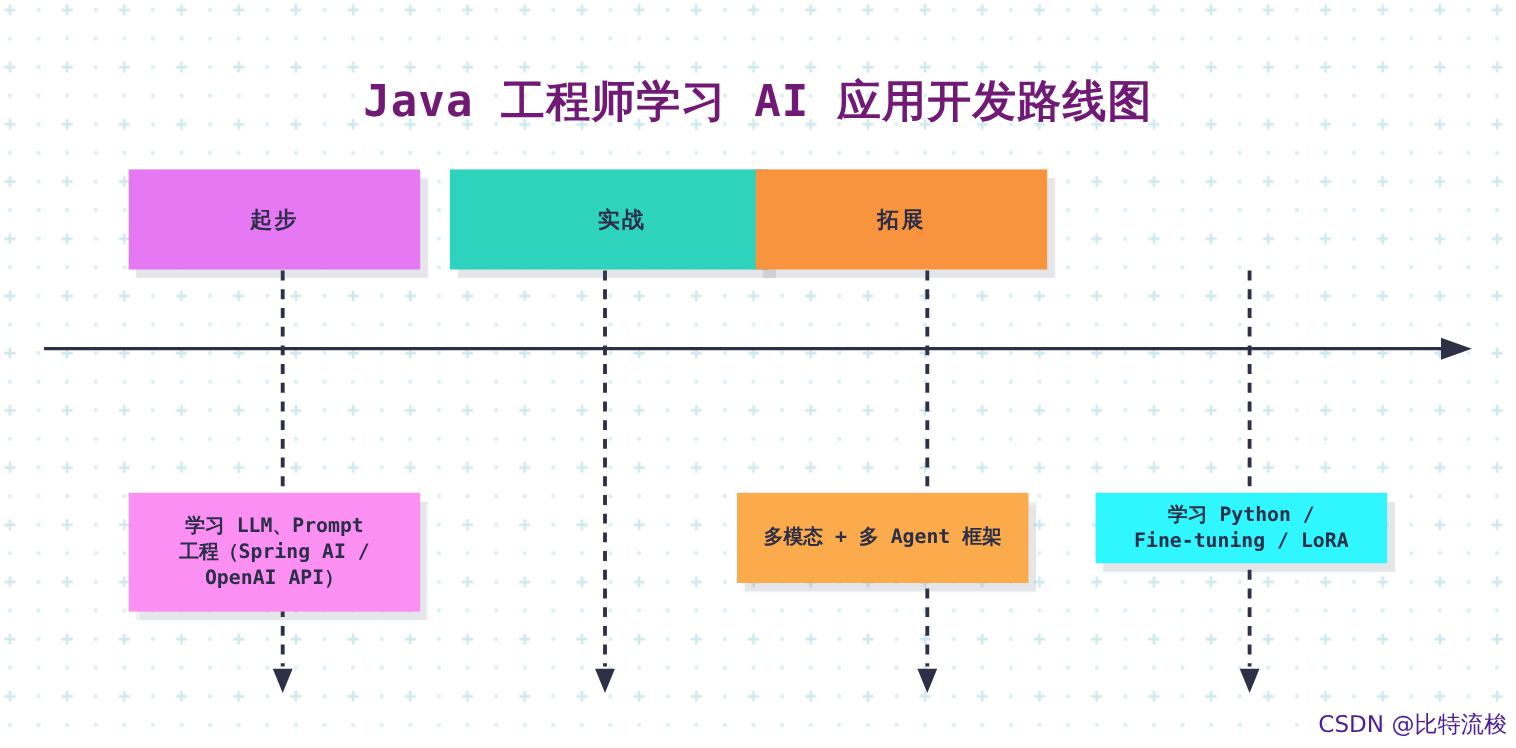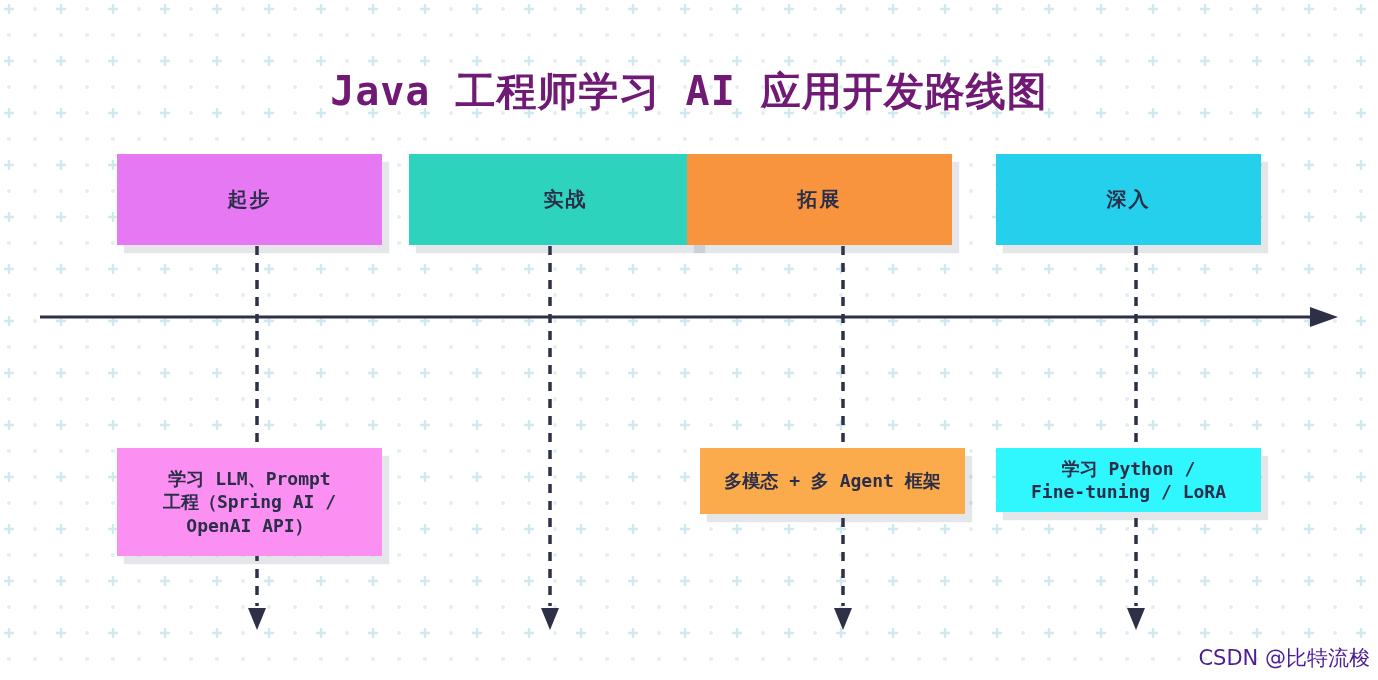--- a/index.html
+++ b/index.html
@@ -42,21 +42,21 @@
     width:265px;
     display:flex;align-items:center;justify-content:center;
     text-align:center;
     font-size:18px;font-weight:bold;color:#2b2e48;
     line-height:1.28;
     white-space:pre-line;
     box-shadow:7px 8px 1px rgba(70,80,100,0.14);
   }
   .detail-0{left:117px;height:108px;}
   .detail-1{left:409px;height:82px;}
-  .detail-2{left:700px;height:66px;}
+  .detail-2{left:670px;height:82px;}
   .detail-3{left:996px;height:64px;}
 
   .watermark{
     position:absolute;right:8px;bottom:8px;z-index:3;
     font-size:21px;color:#4c1d95;
     font-family:"DejaVu Sans","Liberation Sans",sans-serif;
   }
 </style>
 </head>
 <body>
@@ -104,23 +104,20 @@
 
   <div class="stage-box stage-0" style="background: rgb(230, 120, 243);">
     <span>起步</span>
   </div>
   <div class="stage-box stage-1" style="background: rgb(46, 211, 189); padding-left: 24px;">
     <span>实战</span>
   </div>
   <div class="stage-box stage-2" style="background: rgb(249, 148, 62);">
     <span>拓展</span>
   </div>
-  <div class="stage-box stage-3" style="background: rgb(36, 208, 236);">
-    <span>深入</span>
-  </div>
 
   <div class="detail-box detail-0" style="background: rgb(251, 143, 242);">
     <span>学习 LLM、Prompt
 工程（Spring AI /
 OpenAI API）</span>
   </div>
   <div class="detail-box detail-2" style="background: rgb(251, 171, 76);">
     <span>多模态 + 多 Agent 框架</span>
   </div>
   <div class="detail-box detail-3" style="background: rgb(48, 246, 254);">

